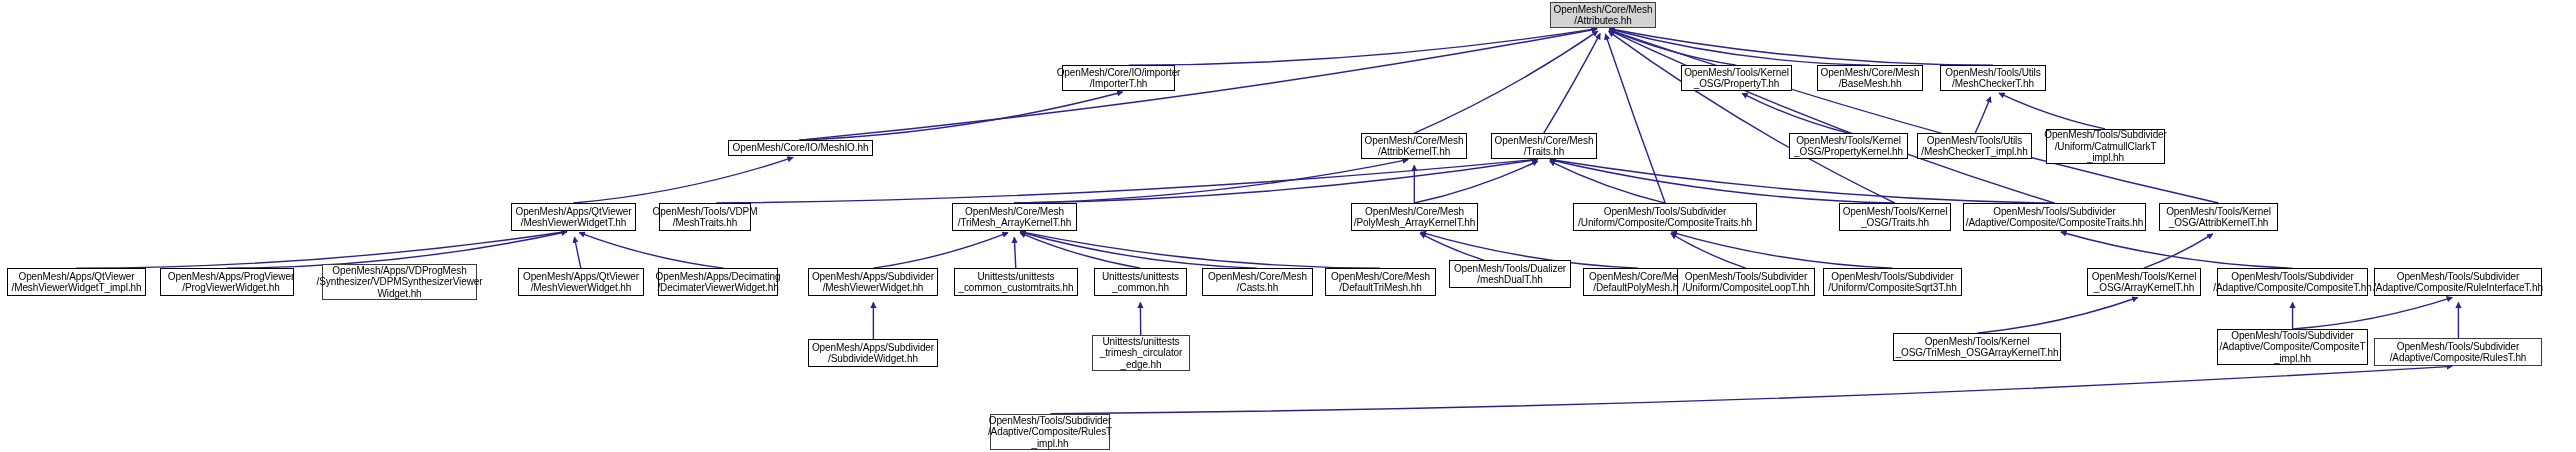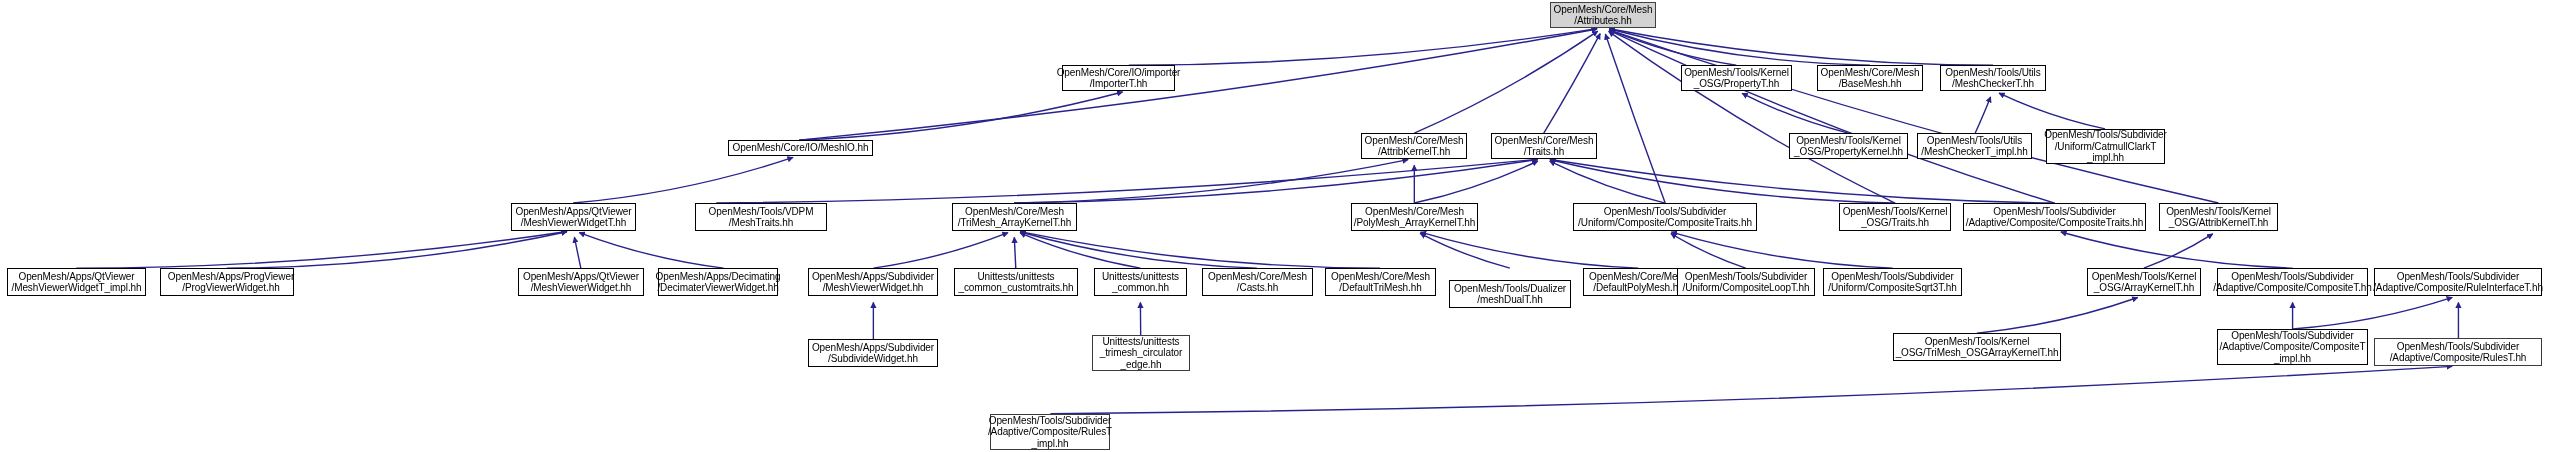--- a/index.html
+++ b/index.html
@@ -87,53 +87,56 @@
     <div class="node" style="left: 2046px; top: 129px; width: 119px; height: 35px;">OpenMesh/Tools/Subdivider
 /Uniform/CatmullClarkT
 _impl.hh</div>
     <div class="node" style="left: 728px; top: 140px; width: 145px; height: 16px;">OpenMesh/Core/IO/MeshIO.hh</div>
     <div class="node" style="left: 1361px; top: 133px; width: 106px; height: 26px;">OpenMesh/Core/Mesh
 /AttribKernelT.hh</div>
     <div class="node" style="left: 1491px; top: 133px; width: 106px; height: 26px;">OpenMesh/Core/Mesh
 /Traits.hh</div>
     <div class="node" style="left: 511px; top: 203px; width: 125px; height: 28px;">OpenMesh/Apps/QtViewer
 /MeshViewerWidgetT.hh</div>
-    <div class="node" style="left: 695px; top: 203px; width: 132px; height: 28px;">OpenMesh/Tools/VDPM
+    <div class="node" style="left: 659px; top: 203px; width: 92px; height: 28px;">OpenMesh/Tools/VDPM
 /MeshTraits.hh</div>
     <div class="node" style="left: 952px; top: 203px; width: 125px; height: 28px;">OpenMesh/Core/Mesh
 /TriMesh_ArrayKernelT.hh</div>
     <div class="node" style="left: 1351px; top: 203px; width: 127px; height: 28px;">OpenMesh/Core/Mesh
 /PolyMesh_ArrayKernelT.hh</div>
     <div class="node" style="left: 1573px; top: 203px; width: 184px; height: 28px;">OpenMesh/Tools/Subdivider
 /Uniform/Composite/CompositeTraits.hh</div>
     <div class="node" style="left: 1839px; top: 203px; width: 112px; height: 28px;">OpenMesh/Tools/Kernel
 _OSG/Traits.hh</div>
     <div class="node" style="left: 1963px; top: 203px; width: 183px; height: 28px;">OpenMesh/Tools/Subdivider
 /Adaptive/Composite/CompositeTraits.hh</div>
     <div class="node" style="left: 2159px; top: 203px; width: 119px; height: 28px;">OpenMesh/Tools/Kernel
 _OSG/AttribKernelT.hh</div>
     <div class="node" style="left: 7px; top: 268px; width: 139px; height: 28px;">OpenMesh/Apps/QtViewer
 /MeshViewerWidgetT_impl.hh</div>
     <div class="node" style="left: 160px; top: 268px; width: 134px; height: 28px; padding-left: 10px;">OpenMesh/Apps/ProgViewer
 /ProgViewerWidget.hh</div>
+    <div class="node thick" style="left: 322px; top: 264px; width: 155px; height: 36px;">OpenMesh/Apps/VDProgMesh
+/Synthesizer/VDPMSynthesizerViewer
+Widget.hh</div>
     <div class="node" style="left: 518px; top: 268px; width: 126px; height: 28px;">OpenMesh/Apps/QtViewer
 /MeshViewerWidget.hh</div>
     <div class="node" style="left: 658px; top: 268px; width: 120px; height: 28px;">OpenMesh/Apps/Decimating
 /DecimaterViewerWidget.hh</div>
     <div class="node" style="left: 808px; top: 268px; width: 130px; height: 28px;">OpenMesh/Apps/Subdivider
 /MeshViewerWidget.hh</div>
     <div class="node" style="left: 954px; top: 268px; width: 124px; height: 28px;">Unittests/unittests
 _common_customtraits.hh</div>
     <div class="node" style="left: 1094px; top: 268px; width: 93px; height: 28px;">Unittests/unittests
 _common.hh</div>
     <div class="node" style="left: 1202px; top: 268px; width: 111px; height: 28px;">OpenMesh/Core/Mesh
 /Casts.hh</div>
     <div class="node" style="left: 1325px; top: 268px; width: 111px; height: 28px;">OpenMesh/Core/Mesh
 /DefaultTriMesh.hh</div>
-    <div class="node" style="left: 1449px; top: 280px; width: 122px; height: 28px;">OpenMesh/Tools/Dualizer
+    <div class="node" style="left: 1449px; top: 260px; width: 122px; height: 28px;">OpenMesh/Tools/Dualizer
 /meshDualT.hh</div>
     <div class="node" style="left: 1583px; top: 268px; width: 111px; height: 28px;">OpenMesh/Core/Mesh
 /DefaultPolyMesh.hh</div>
     <div class="node" style="left: 1677px; top: 268px; width: 138px; height: 28px;">OpenMesh/Tools/Subdivider
 /Uniform/CompositeLoopT.hh</div>
     <div class="node" style="left: 1823px; top: 268px; width: 139px; height: 28px;">OpenMesh/Tools/Subdivider
 /Uniform/CompositeSqrt3T.hh</div>
     <div class="node" style="left: 2087px; top: 268px; width: 114px; height: 28px;">OpenMesh/Tools/Kernel
 _OSG/ArrayKernelT.hh</div>
     <div class="node" style="left: 2217px; top: 268px; width: 151px; height: 28px;">OpenMesh/Tools/Subdivider

